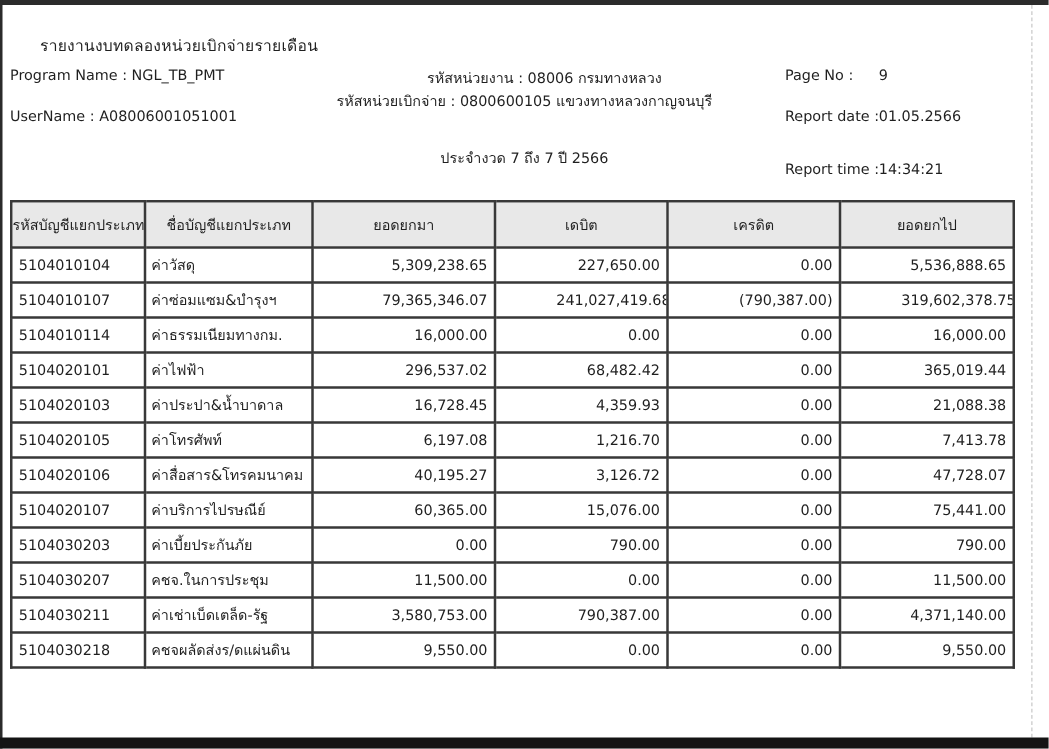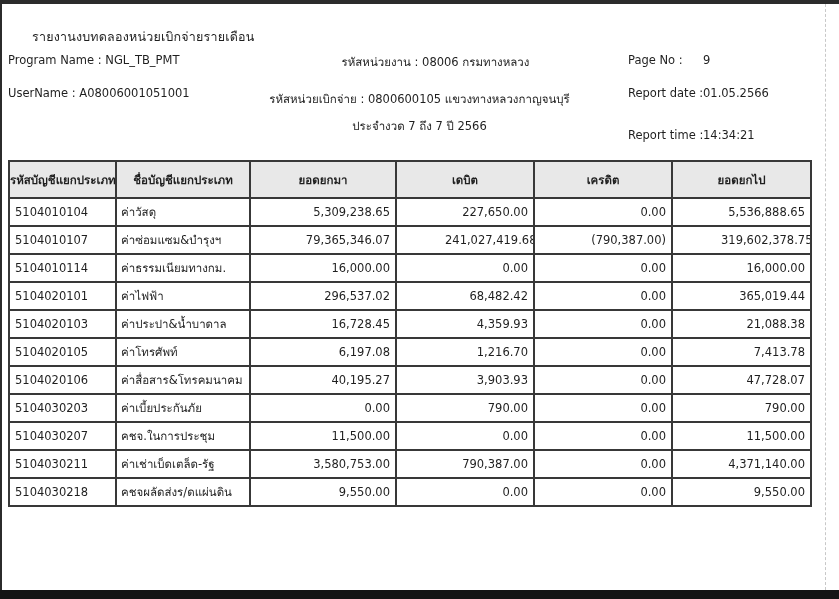--- a/index.html
+++ b/index.html
@@ -18,39 +18,39 @@
   .page-guide { position:absolute; top:4px; left:825px; height:586px; width:0; border-left:1px dashed #c8c8c8; }
 
   .report-title {
     position:absolute; top:27px; left:0; width:839px;
     text-align:left; font-size:12.5px; letter-spacing:0.2px;margin-left:32px;
   }
   .hdr-line { position:absolute; font-size:11.5px; white-space:nowrap; }
   .hl-program { top:53px; left:8px; }
   .hl-user    { top:86px; left:8px; }
   .hc-agency  { top:53px; left:0; width:839px; text-align:center;padding-left:32px; }
-  .hc-unit    { top:90px; left:0; width:839px; text-align:center; }
+  .hc-unit    { top:72px; left:0; width:839px; text-align:center; }
   .hc-period  { top:117px; left:0; width:839px; text-align:center; }
   .hr-label   { left:628px;text-align:center; }
   .hr-value   { left:703px; }
   .r1 { top:53px; } .r2 { top:86px; } .r3 { top:128px; }
 
   table.trial-balance {
     position:absolute; top:160px; left:8px;
     width:802px; table-layout:fixed;
     border-collapse:collapse;
     font-size:11.5px;
   }
   .trial-balance th, .trial-balance td {
     border:2px solid #383838;
     overflow:hidden; white-space:nowrap;
   }
   .trial-balance th {
     height:37px; background:#e8e8e8;
-    font-weight:bold; text-align:center; vertical-align:middle;
+    font-weight:normal; text-align:center; vertical-align:middle;
     background-image:
       radial-gradient(#dcdcdc 9%, transparent 10%),
       radial-gradient(#f0f0f0 9%, transparent 10%);
     background-size:6px 6px, 6px 6px;
     background-position:0 0, 3px 3px;
   }
   .trial-balance td { height:28px; vertical-align:middle; padding:0 5px; }
   .trial-balance td.code { text-align:left; }
   .trial-balance td.name { text-align:left; padding-left:4px; }
   .trial-balance td.num  { text-align:right;padding-left:48px; }
@@ -145,23 +145,31 @@
         <td class="name">ค่าโทรศัพท์</td>
         <td class="num">6,197.08</td>
         <td class="num">1,216.70</td>
         <td class="num">0.00</td>
         <td class="num">7,413.78</td>
       </tr>
       <tr>
         <td class="code">5104020106</td>
         <td class="name">ค่าสื่อสาร&amp;โทรคมนาคม</td>
         <td class="num">40,195.27</td>
-        <td class="num">3,903.93</td>
+        <td class="num">3,126.72</td>
         <td class="num">0.00</td>
         <td class="num">47,728.07</td>
+      </tr>
+      <tr>
+        <td class="code">5104020107</td>
+        <td class="name">ค่าบริการไปรษณีย์</td>
+        <td class="num">60,365.00</td>
+        <td class="num">15,076.00</td>
+        <td class="num">0.00</td>
+        <td class="num">75,441.00</td>
       </tr>
       <tr>
         <td class="code">5104030203</td>
         <td class="name">ค่าเบี้ยประกันภัย</td>
         <td class="num">0.00</td>
         <td class="num">790.00</td>
         <td class="num">0.00</td>
         <td class="num">790.00</td>
       </tr>
       <tr>

